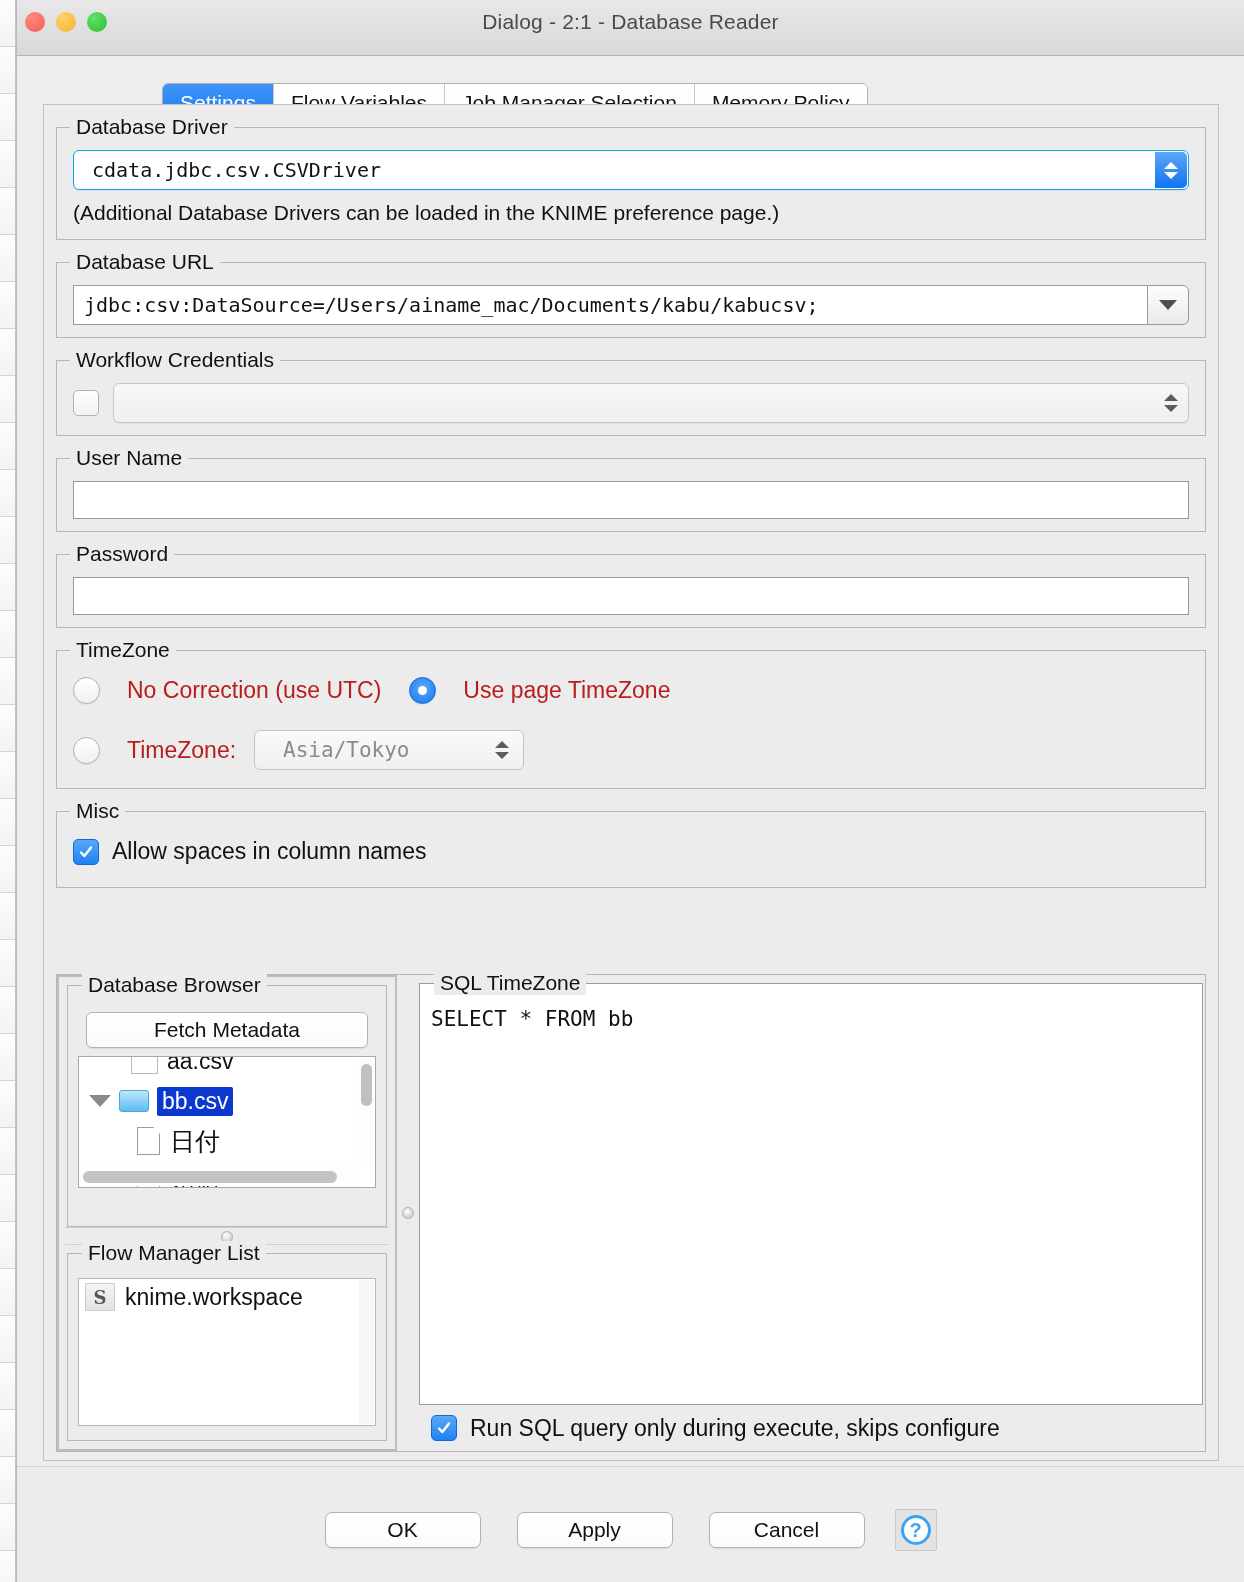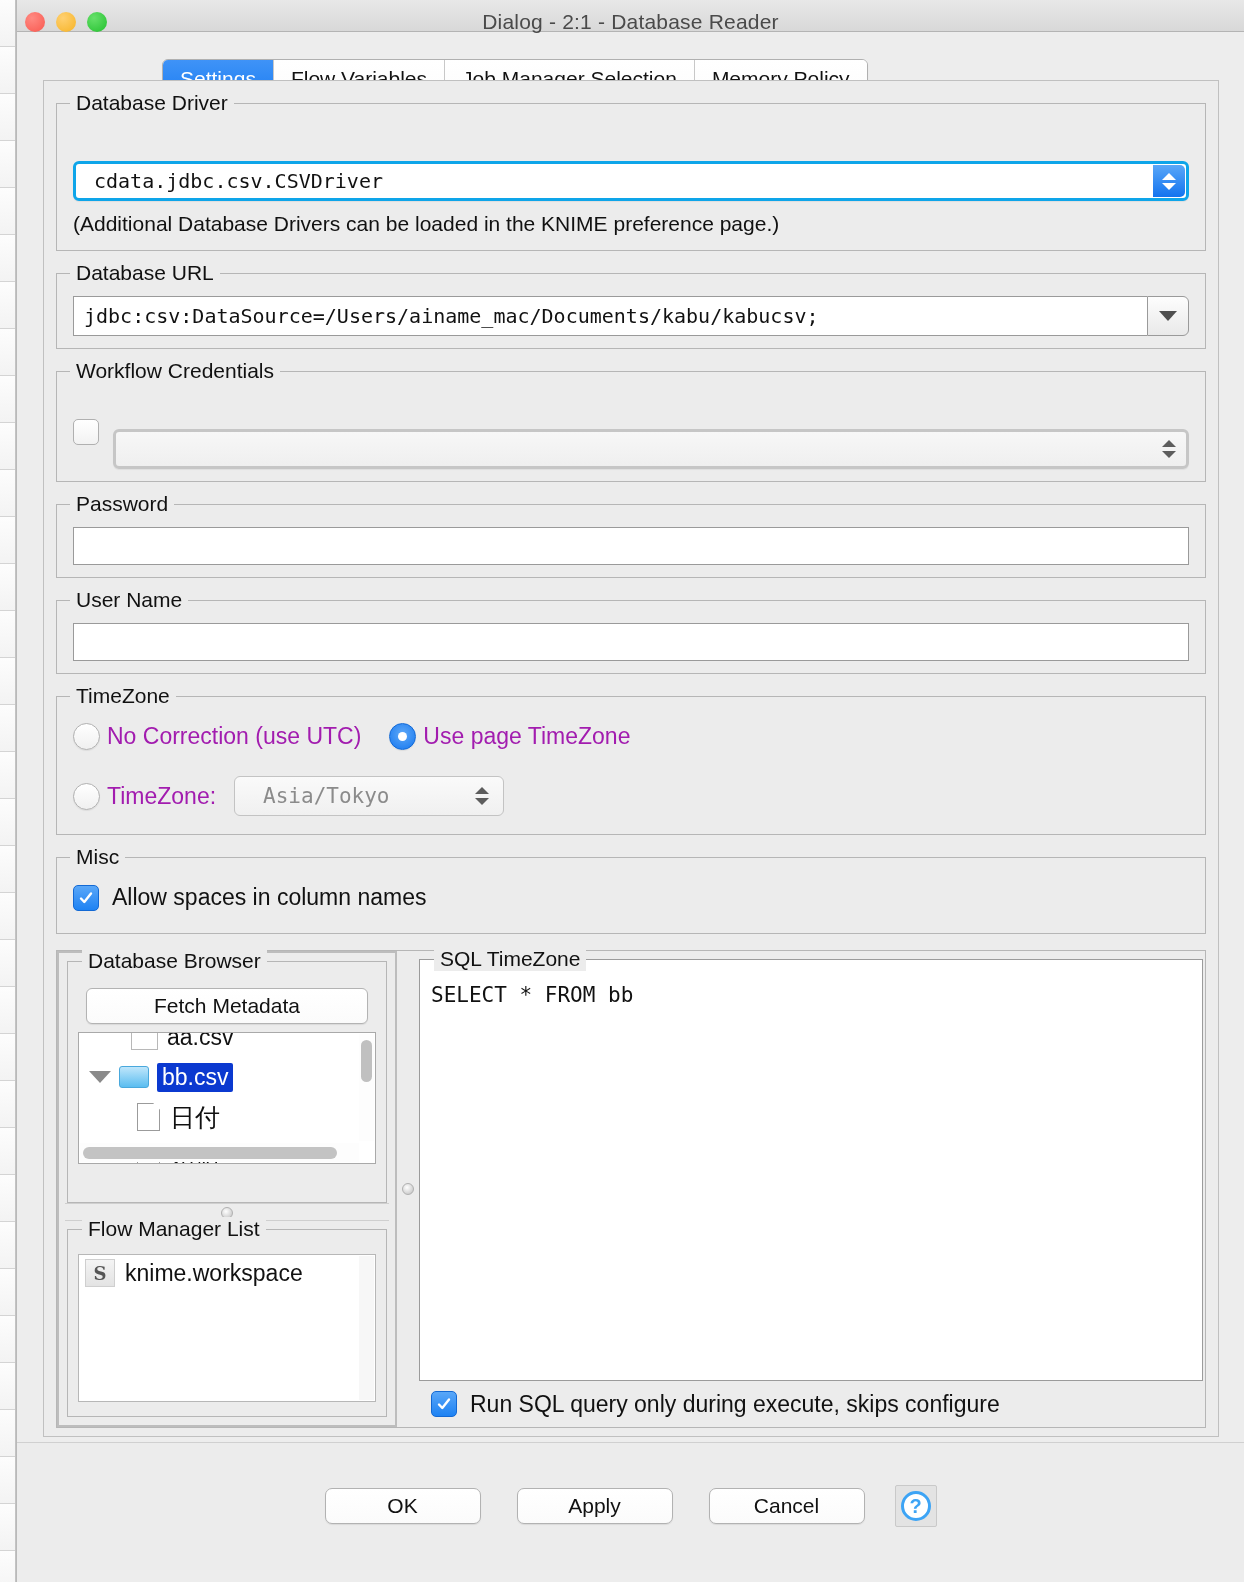--- a/index.html
+++ b/index.html
@@ -23,21 +23,21 @@
 
   
   #window {
     position: absolute; left: 16px; top: 0; width: 1228px; height: 1582px;
     background: #ededed;
     border-left: 1px solid #b9b9b9;
   }
 
   
   #titlebar {
-    position: relative; height: 32px; width: 100%;
+    position: relative; height: 56px; width: 100%;
     background: linear-gradient(180deg,#e8e8e8 0%,#d8d8d8 100%);
     border-bottom: 1px solid #b4b4b4;
     padding-left: 21px;
   }
   #traffic { position: absolute; left: 8px; top: 12px; display: flex; gap: 11px; }
   .light { width: 20px; height: 20px; border-radius: 50%; }
   .light.red    { background: radial-gradient(circle at 35% 30%, #ff8a82, #f9584f); }
   .light.yellow { background: radial-gradient(circle at 35% 30%, #ffd071, #f6b325); }
   .light.green  { background: radial-gradient(circle at 35% 30%, #66e06a, #23c02e); }
   #window-title {
@@ -86,24 +86,23 @@
   .group > .legend {
     position: absolute; top: -13px; left: 13px;
     background: #ececec; padding: 0 6px;
     font-size: 21px; color: #111;
   }
   .group-body { padding: 22px 16px 14px 16px; }
 
   
   .combo {
     position: relative; height: 40px; width: 100%;
-    background: #ffffff; border: 3px solid #0ea5e9; border-radius: 6px;
+    background: #ffffff; border: 1px solid #0ea5e9; border-radius: 6px;
     display: flex; align-items: center;
     box-shadow: 0 1px 1px rgba(0,0,0,.06);
-    margin-top: 35px;
   }
   .combo .val {
     padding-left: 18px; font-size: 20px; color: #111;
     font-family: "DejaVu Sans Mono", monospace;
   }
   .combo .stepper {
     position: absolute; right: 1px; top: 1px; bottom: 1px; width: 32px;
     border-radius: 0 5px 5px 0;
     background: linear-gradient(180deg,#5aa7f8 0%,#1273ef 100%);
     display: flex; flex-direction: column; align-items: center; justify-content: center;
@@ -154,21 +153,21 @@
     background: linear-gradient(180deg,#ffffff,#f0f0f0);
     border: 1px solid #b1b1b1; flex: 0 0 auto;
     box-shadow: 0 1px 1px rgba(0,0,0,.07);
   }
   .radio.on {
     background: radial-gradient(circle at 50% 40%, #5fa9f8, #1476ef);
     border-color: #1068d6;
     display: flex; align-items: center; justify-content: center;
   }
   .radio.on::after { content:""; width: 9px; height: 9px; border-radius: 50%; background: #fff; }
-  .radio-label { font-size: 23px; color: #a21caf; margin-left: 7px; }
+  .radio-label { font-size: 23px; color: #b91c1c; margin-left: 27px; }
 
   .tz-combo {
     position: relative; width: 270px; height: 40px; margin-left: 18px;
     background: linear-gradient(180deg,#fafafa,#f0f0f0);
     border: 1px solid #c3c3c3; border-radius: 6px;
     display: flex; align-items: center;
   }
   .tz-combo .val {
     padding-left: 28px; font-size: 21px; color: #8b8b8b;
     font-family: "DejaVu Sans Mono", monospace;
@@ -404,30 +403,30 @@
               <span class="stepper-gray">
                 <span class="chev up dark"></span>
                   <span class="chev down dark"></span>
               </span>
             </span>
           </div>
         </div>
       </div>
 
       <div class="group" style="margin-top:22px;">
+        <div class="legend">User Name</div>
+        <div class="group-body" style="padding-bottom:12px;">
+          <input class="textfield" value="" style="">
+        </div>
+      </div>
+
+      <div class="group" style="margin-top:22px;">
         <div class="legend">Password</div>
         <div class="group-body" style="padding-bottom:12px;">
           <input class="textfield" type="password" value="" style="">
-        </div>
-      </div>
-
-      <div class="group" style="margin-top:22px;">
-        <div class="legend">User Name</div>
-        <div class="group-body" style="padding-bottom:12px;">
-          <input class="textfield" value="" style="">
         </div>
       </div>
 
       <div class="group" style="margin-top:22px;">
         <div class="legend">TimeZone</div>
         <div class="group-body" style="padding: 26px 16px 18px 16px;">
           <div class="radio-row">
             <span class="radio"></span>
             <span class="radio-label">No Correction (use UTC)</span>
             <span class="radio on" style="margin-left:28px;"></span>

